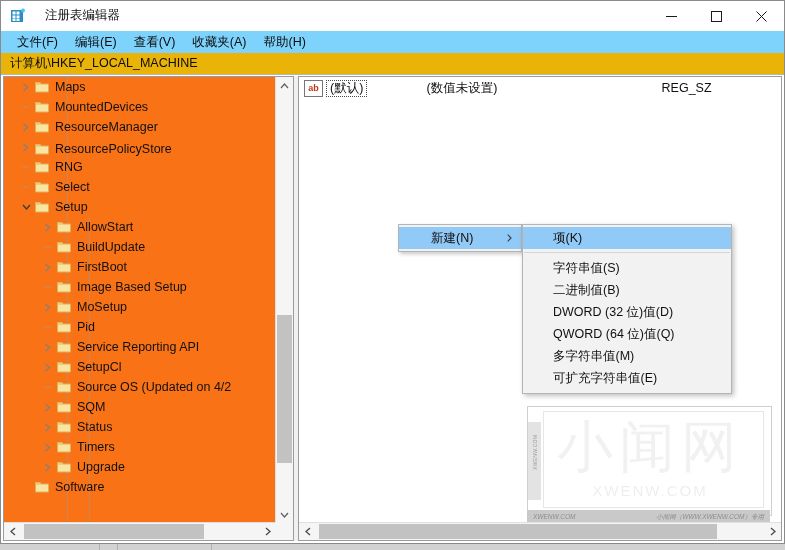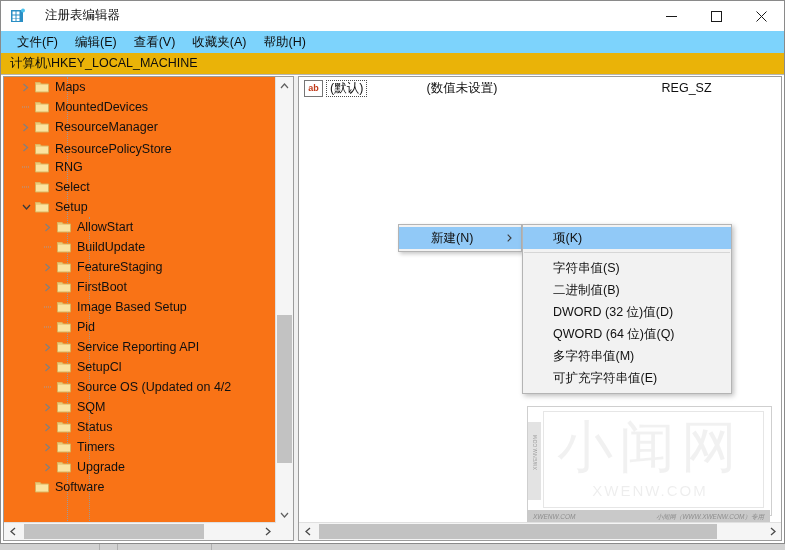--- a/index.html
+++ b/index.html
@@ -635,45 +635,45 @@
               <div class="tree-row" style="padding-left: 36px;">
                 <span class="twisty">
                   <svg width="8" height="9" viewBox="0 0 8 9">
                     <path d="M1.5 1 L5.5 4.5 L1.5 8" fill="none" stroke="#808080" stroke-width="1.2"></path>
                   </svg>
                 </span>
                 <span class="folder"><svg width="16" height="16" viewBox="0 0 16 16">
                     <path d="M1.5 3.5 L6 3.5 L7.2 5 L14.5 5 L14.5 13 L1.5 13 Z" fill="#fbe3a0" stroke="#d9b25c" stroke-width="1"></path>
                     <path d="M1.5 3.5 L6 3.5 L7.2 5 L1.5 5 Z" fill="#f7d88d" stroke="#d9b25c" stroke-width="0.8"></path>
                   </svg></span>
-                <span class="tree-label">FeatureStaging</span>
-              </div>
-              <div class="tree-row" style="padding-left: 36px;">
-                <span class="twisty">
-                  <svg width="8" height="9" viewBox="0 0 8 9">
-                    <path d="M1.5 1 L5.5 4.5 L1.5 8" fill="none" stroke="#808080" stroke-width="1.2"></path>
-                  </svg>
-                </span>
-                <span class="folder"><svg width="16" height="16" viewBox="0 0 16 16">
-                    <path d="M1.5 3.5 L6 3.5 L7.2 5 L14.5 5 L14.5 13 L1.5 13 Z" fill="#fbe3a0" stroke="#d9b25c" stroke-width="1"></path>
-                    <path d="M1.5 3.5 L6 3.5 L7.2 5 L1.5 5 Z" fill="#f7d88d" stroke="#d9b25c" stroke-width="0.8"></path>
-                  </svg></span>
                 <span class="tree-label">FirstBoot</span>
               </div>
               <div class="tree-row" style="padding-left: 36px;">
                 <span class="twisty">
                   <svg width="8" height="2" viewBox="0 0 8 2">
                     <line x1="0" y1="1" x2="7" y2="1" stroke="#a0a0a0" stroke-width="1" stroke-dasharray="1 1"></line>
                   </svg>
                 </span>
                 <span class="folder"><svg width="16" height="16" viewBox="0 0 16 16">
                     <path d="M1.5 3.5 L6 3.5 L7.2 5 L14.5 5 L14.5 13 L1.5 13 Z" fill="#fbe3a0" stroke="#d9b25c" stroke-width="1"></path>
                     <path d="M1.5 3.5 L6 3.5 L7.2 5 L1.5 5 Z" fill="#f7d88d" stroke="#d9b25c" stroke-width="0.8"></path>
                   </svg></span>
                 <span class="tree-label">Image Based Setup</span>
+              </div>
+              <div class="tree-row" style="padding-left: 36px;">
+                <span class="twisty">
+                  <svg width="8" height="9" viewBox="0 0 8 9">
+                    <path d="M1.5 1 L5.5 4.5 L1.5 8" fill="none" stroke="#808080" stroke-width="1.2"></path>
+                  </svg>
+                </span>
+                <span class="folder"><svg width="16" height="16" viewBox="0 0 16 16">
+                    <path d="M1.5 3.5 L6 3.5 L7.2 5 L14.5 5 L14.5 13 L1.5 13 Z" fill="#fbe3a0" stroke="#d9b25c" stroke-width="1"></path>
+                    <path d="M1.5 3.5 L6 3.5 L7.2 5 L1.5 5 Z" fill="#f7d88d" stroke="#d9b25c" stroke-width="0.8"></path>
+                  </svg></span>
+                <span class="tree-label">MoSetup</span>
               </div>
               <div class="tree-row" style="padding-left: 36px;">
                 <span class="twisty">
                   <svg width="8" height="2" viewBox="0 0 8 2">
                     <line x1="0" y1="1" x2="7" y2="1" stroke="#a0a0a0" stroke-width="1" stroke-dasharray="1 1"></line>
                   </svg>
                 </span>
                 <span class="folder"><svg width="16" height="16" viewBox="0 0 16 16">
                     <path d="M1.5 3.5 L6 3.5 L7.2 5 L14.5 5 L14.5 13 L1.5 13 Z" fill="#fbe3a0" stroke="#d9b25c" stroke-width="1"></path>
                     <path d="M1.5 3.5 L6 3.5 L7.2 5 L1.5 5 Z" fill="#f7d88d" stroke="#d9b25c" stroke-width="0.8"></path>

